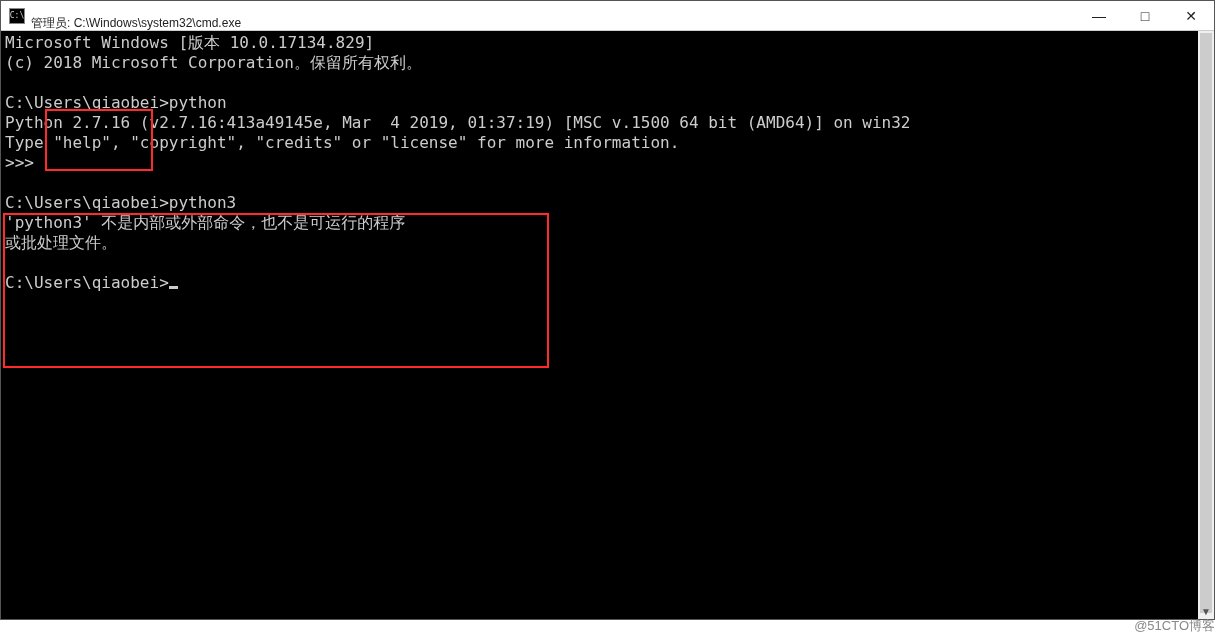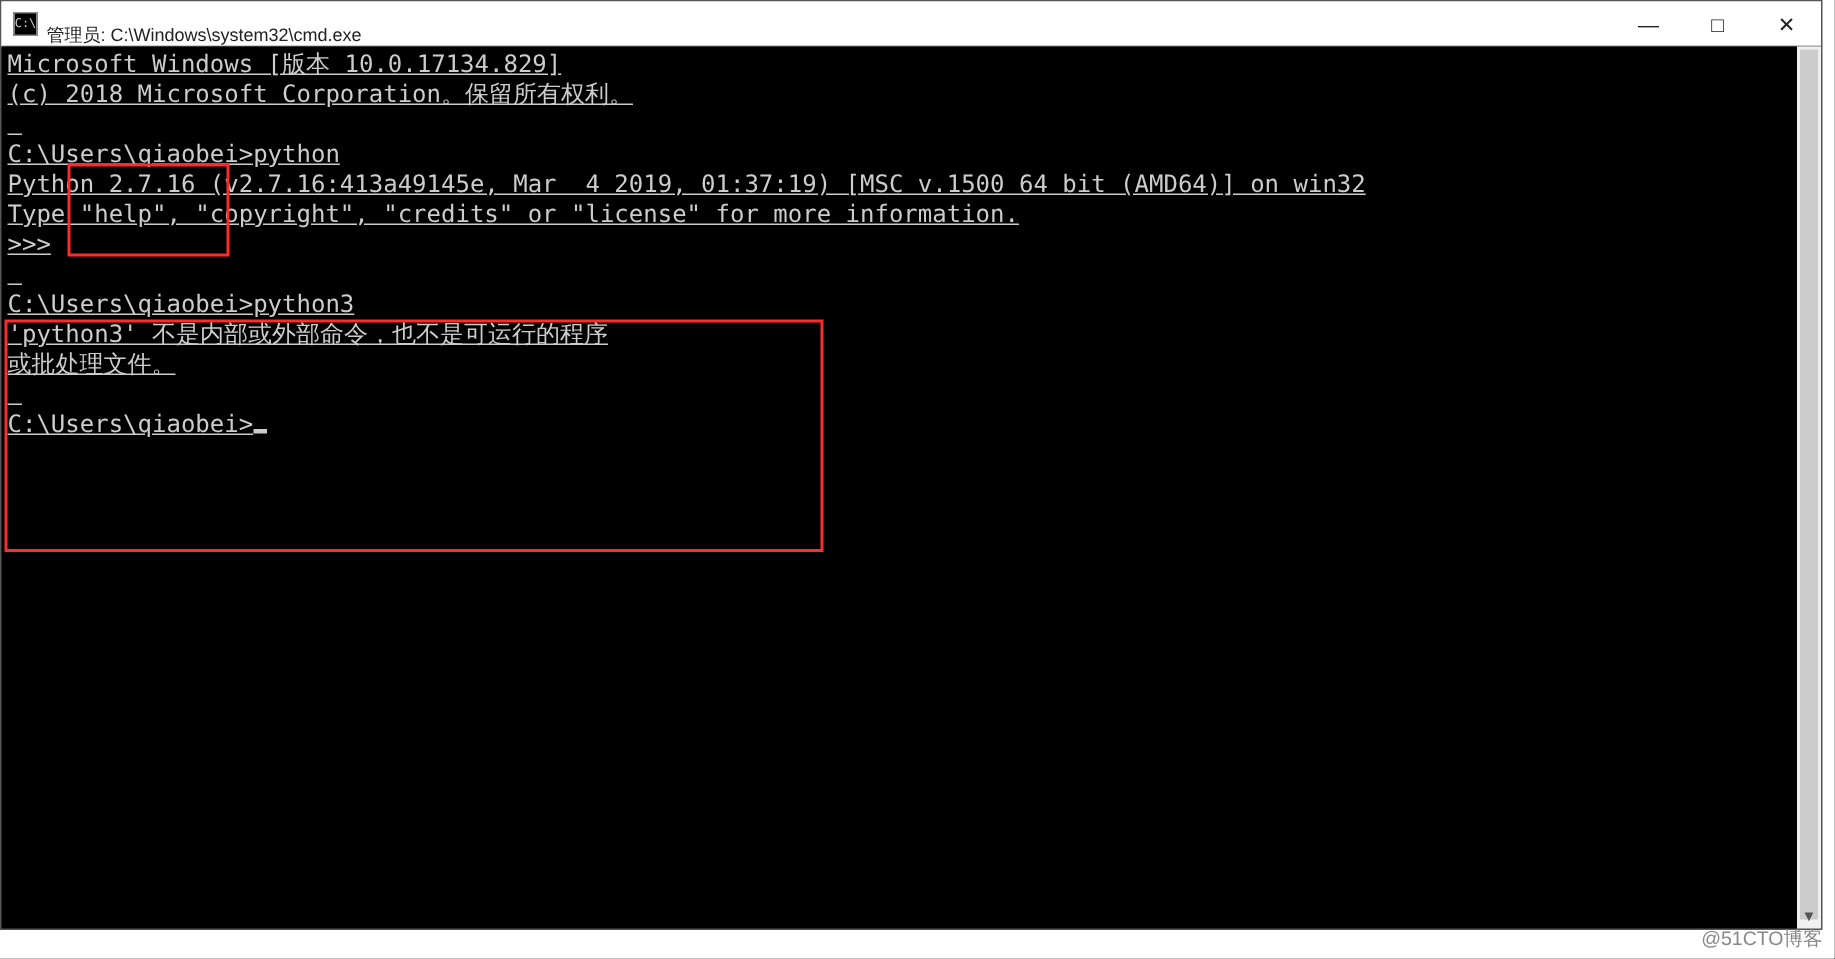--- a/index.html
+++ b/index.html
@@ -54,21 +54,20 @@
     flex: 1;
     background: #000;
     color: #ccc;
     font-family: "NSimSun","SimSun","MS Gothic","Consolas",monospace;
     font-size: 16px;
     line-height: 20px;
     padding: 2px 4px;
     white-space: pre;
     position: relative;
     overflow: hidden;
-    text-decoration: underline;
   }
   .scrollbar {
     width: 16px;
     background: #f0f0f0;
     position: relative;
   }
   .scroll-thumb {
     position: absolute;
     left: 2px; right: 2px;
     top: 2px; height: 580px;

